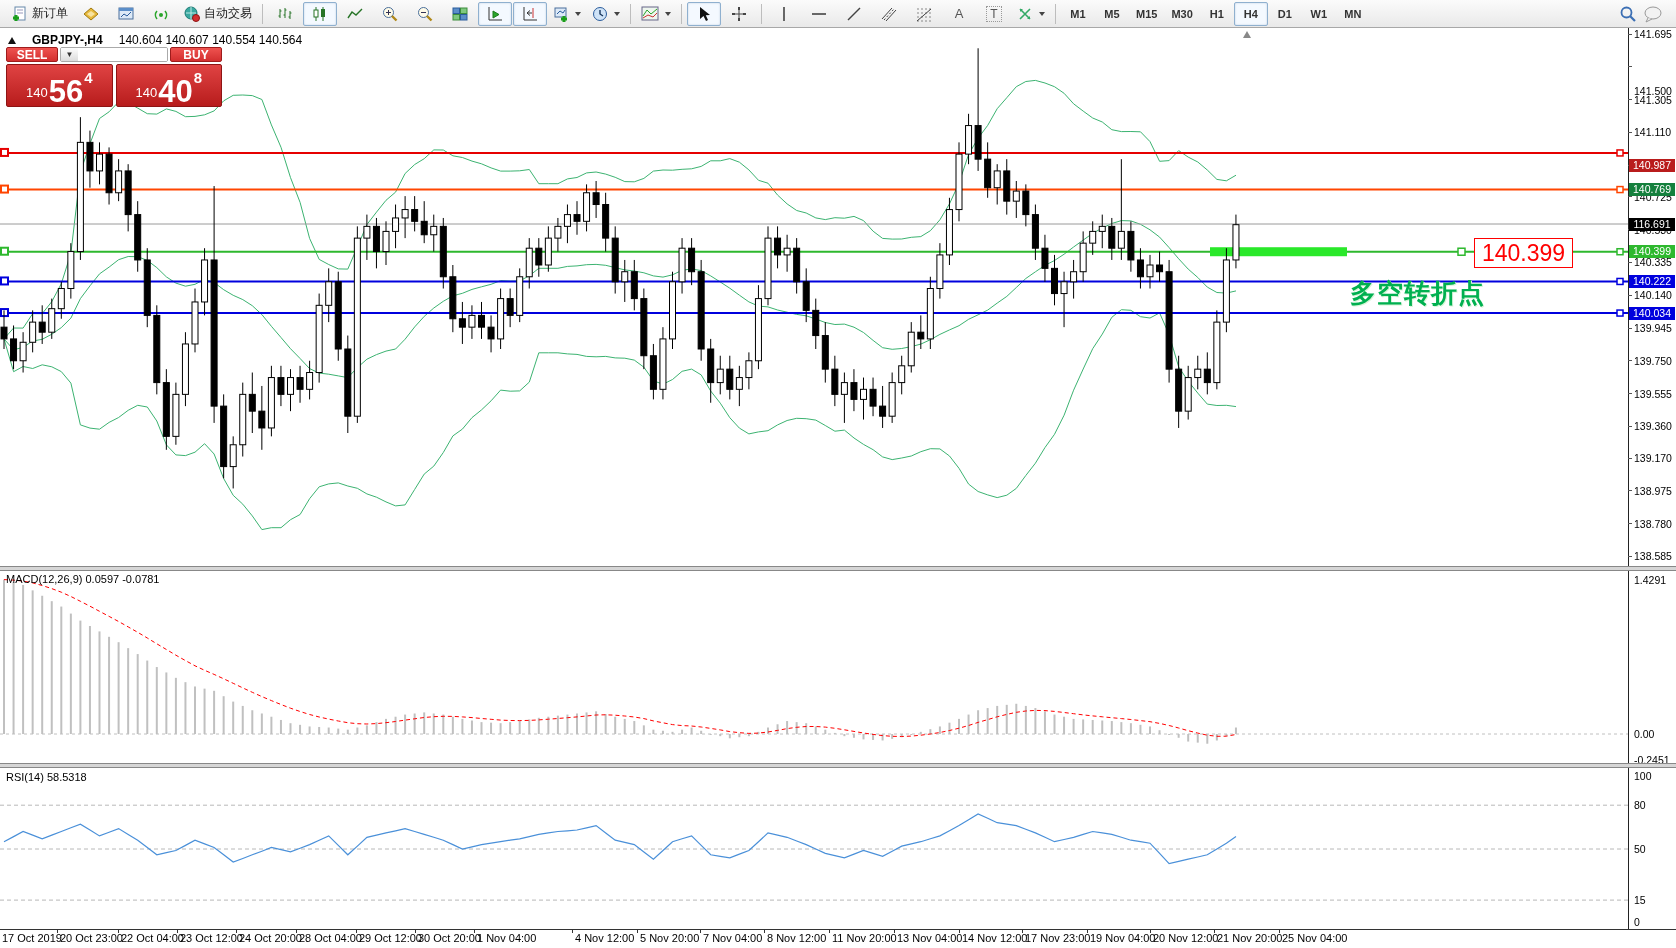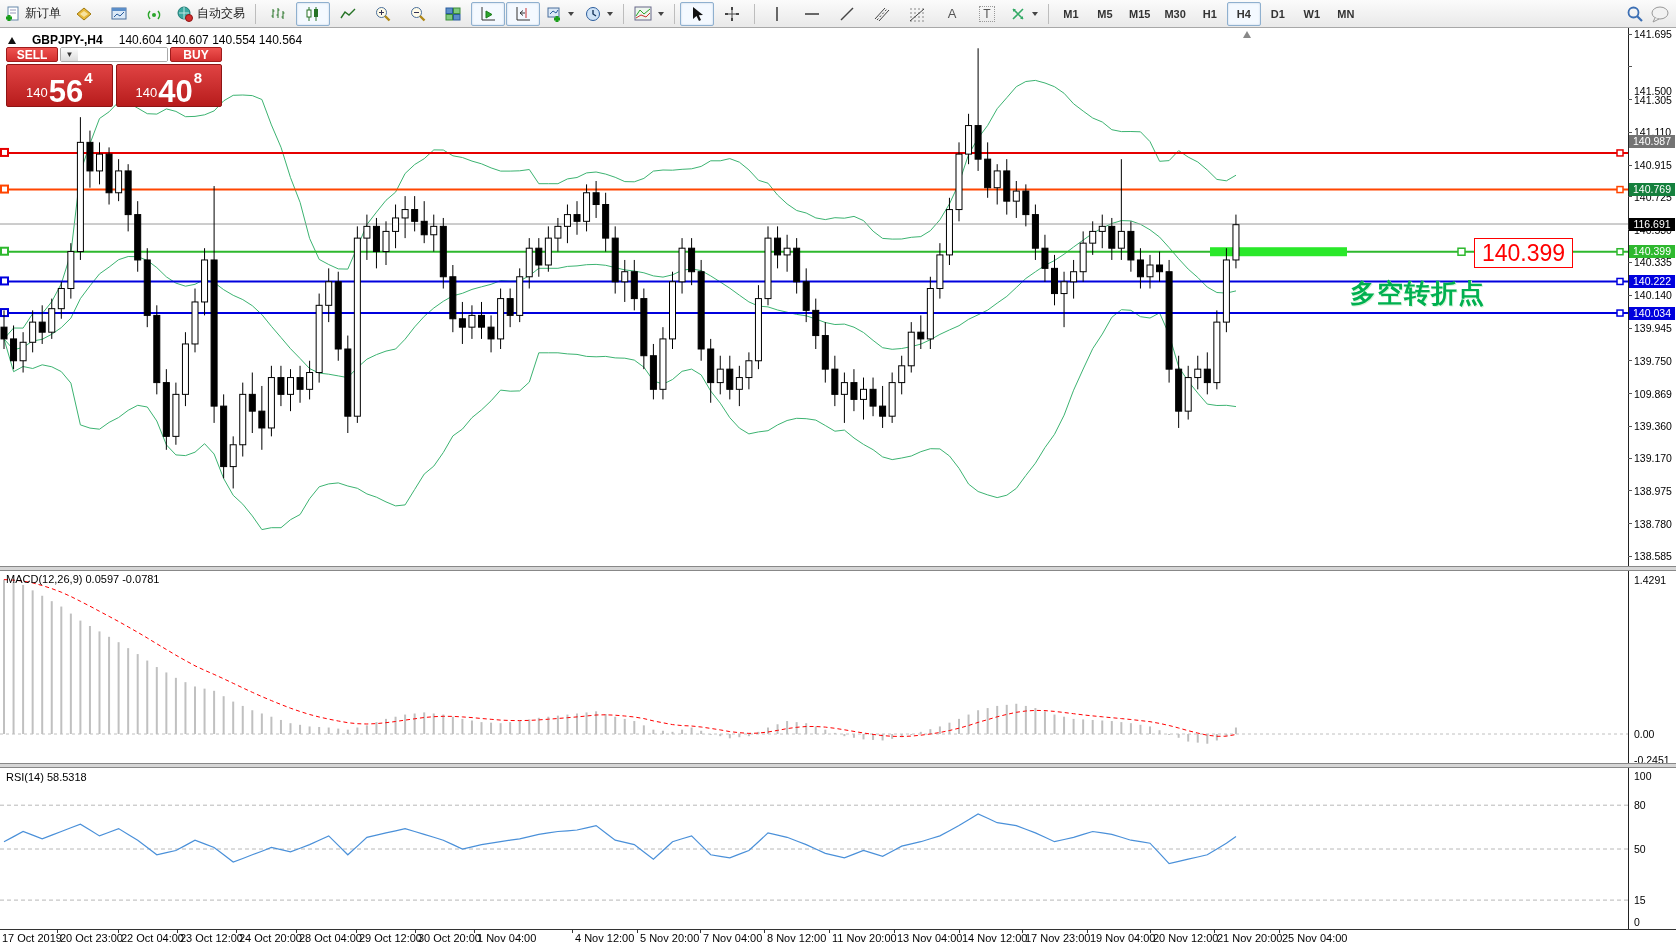--- a/index.html
+++ b/index.html
@@ -1,21 +1,21 @@
 <!DOCTYPE html>
 <html><head>
 <meta charset="utf-8">
 <style>
   html,body{margin:0;padding:0;background:#d4d0c8;}
   .window{position:relative;width:1676px;height:948px;background:#ffffff;
           font-family:"Liberation Sans",sans-serif;overflow:hidden;}
   
   .toolbar{position:absolute;left:0;top:0;width:1676px;height:28px;box-sizing:border-box;
            background:linear-gradient(#fbfbfb,#e9e9e9);border-bottom:1px solid #a8a8a8;
-           display:flex;align-items:center;padding:0 0;gap:1px;z-index:30;}
+           display:flex;align-items:center;padding:0 7px;gap:1px;z-index:30;}
   .tbtn{height:22px;min-width:24px;display:flex;align-items:center;justify-content:center;gap:4px;
         padding:0 4px;border:1px solid transparent;border-radius:2px;font-size:12px;color:#1a1a1a;cursor:default;}
   .tbtn.pressed{background:#f4f9ff;border:1px solid #8fb0cf;box-shadow:inset 0 0 2px #bcd;}
   .tsep{width:1px;height:20px;background:#bdbdbd;margin:0 4px;}
   .caret{width:0;height:0;border-left:3px solid transparent;border-right:3px solid transparent;
          border-top:4px solid #444;margin-left:2px;}
   .tflabel{font-size:11px;font-weight:bold;color:#333;padding:0 2px;}
   .ic{display:block;}
   .tb-right{margin-left:auto;display:flex;align-items:center;gap:6px;padding-right:6px;}
   
@@ -752,32 +752,32 @@
       <div class="ptick" style="top: 223.72px;">140.530</div>
       <div class="tickmark" style="top: 261.98px;"></div>
       <div class="ptick" style="top: 256.48px;">140.335</div>
       <div class="tickmark" style="top: 294.74px;"></div>
       <div class="ptick" style="top: 289.24px;">140.140</div>
       <div class="tickmark" style="top: 327.5px;"></div>
       <div class="ptick" style="top: 322px;">139.945</div>
       <div class="tickmark" style="top: 360.26px;"></div>
       <div class="ptick" style="top: 354.76px;">139.750</div>
       <div class="tickmark" style="top: 393.02px;"></div>
-      <div class="ptick" style="top: 387.52px;">109.869</div>
+      <div class="ptick" style="top: 387.52px;">139.555</div>
       <div class="tickmark" style="top: 425.78px;"></div>
       <div class="ptick" style="top: 420.28px;">139.360</div>
       <div class="tickmark" style="top: 457.7px;"></div>
       <div class="ptick" style="top: 452.2px;">139.170</div>
       <div class="tickmark" style="top: 490.46px;"></div>
       <div class="ptick" style="top: 484.96px;">138.975</div>
       <div class="tickmark" style="top: 523.22px;"></div>
       <div class="ptick" style="top: 517.72px;">138.780</div>
       <div class="tickmark" style="top: 555.98px;"></div>
       <div class="ptick" style="top: 550.48px;">138.585</div>
-      <div class="tag" style="top: 135px; background: #737373;">140.987</div>
+      <div class="tag" style="top: 159px; background: #b91c1c;">140.987</div>
       <div class="tag" style="top: 183.068px; background: #15803d;">140.769</div>
       <div class="tag" style="top: 245.228px; background: rgb(46, 184, 46);">140.399</div>
       <div class="tag" style="top: 274.964px; background: rgb(0, 0, 221);">140.222</div>
       <div class="tag" style="top: 306.548px; background: rgb(0, 0, 221);">140.034</div>
       <div class="tag" style="top: 217.508px; background: rgb(0, 0, 0);">116.691</div>
     </div>
   <div id="indscale">
       <div class="indval" style="top: 573.657px;">1.4291</div>
       <div class="indval" style="top: 728px;">0.00</div>
       <div class="indval" style="top: 754.471px;">-0.2451</div>

